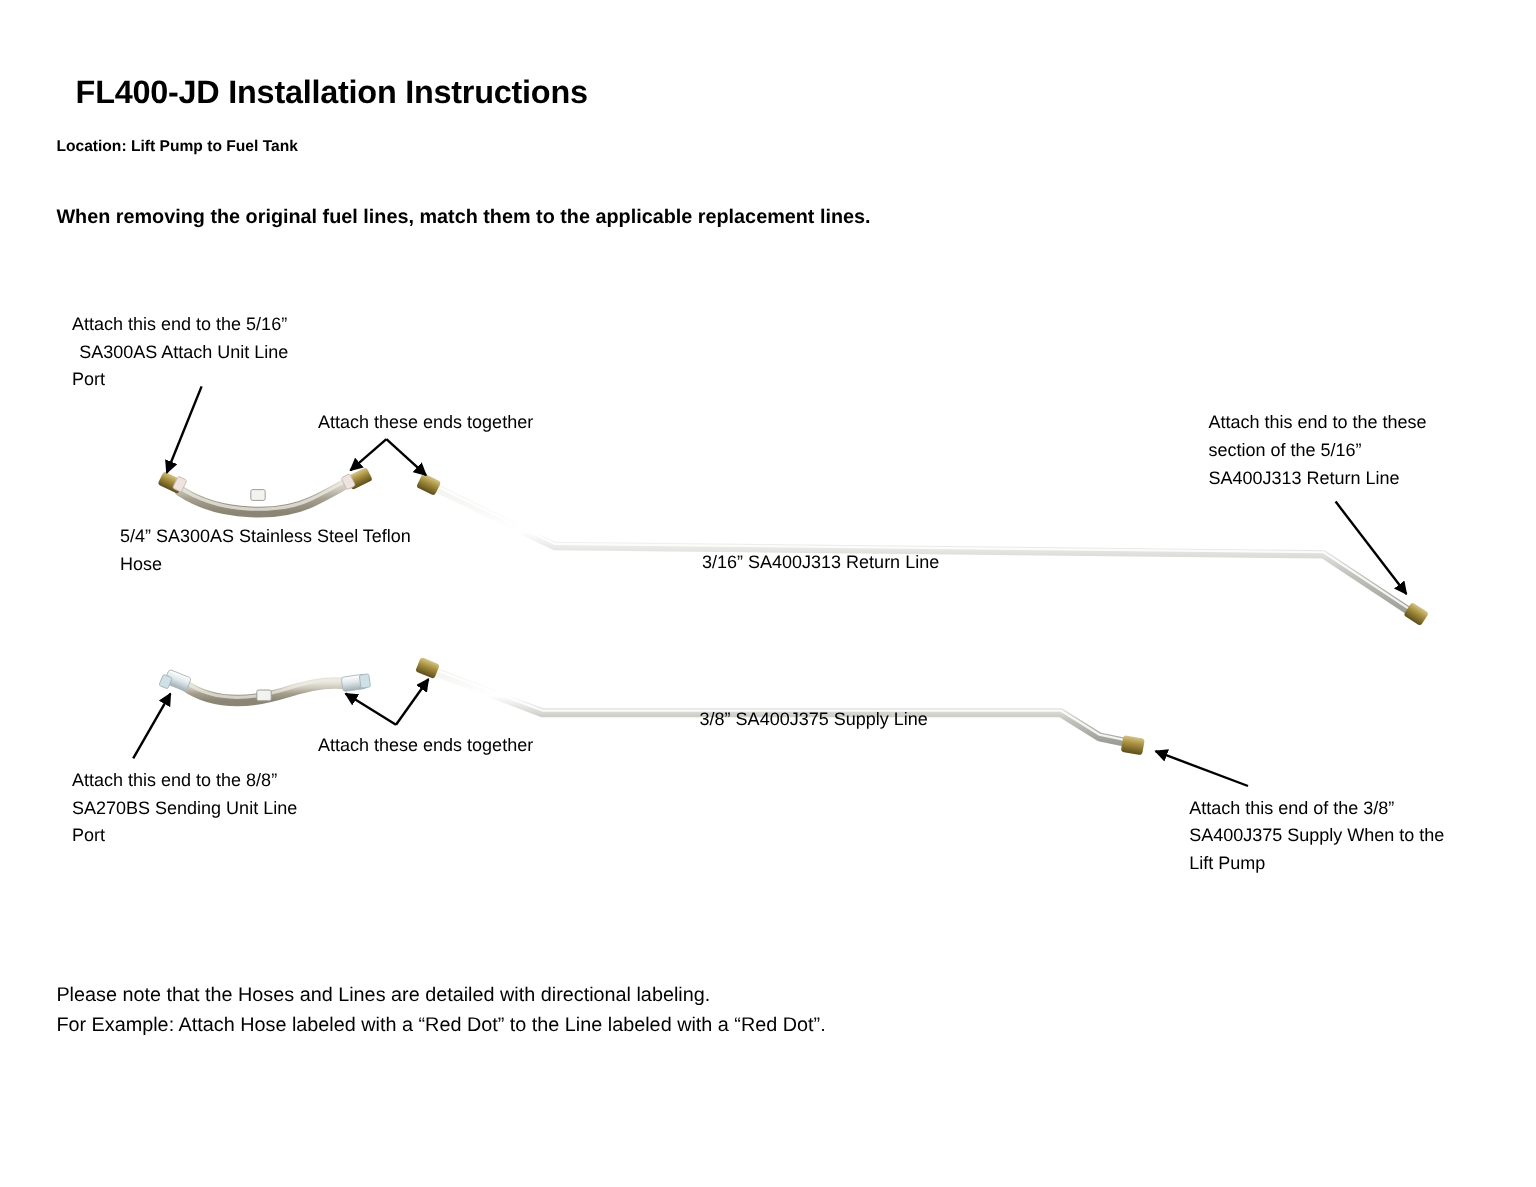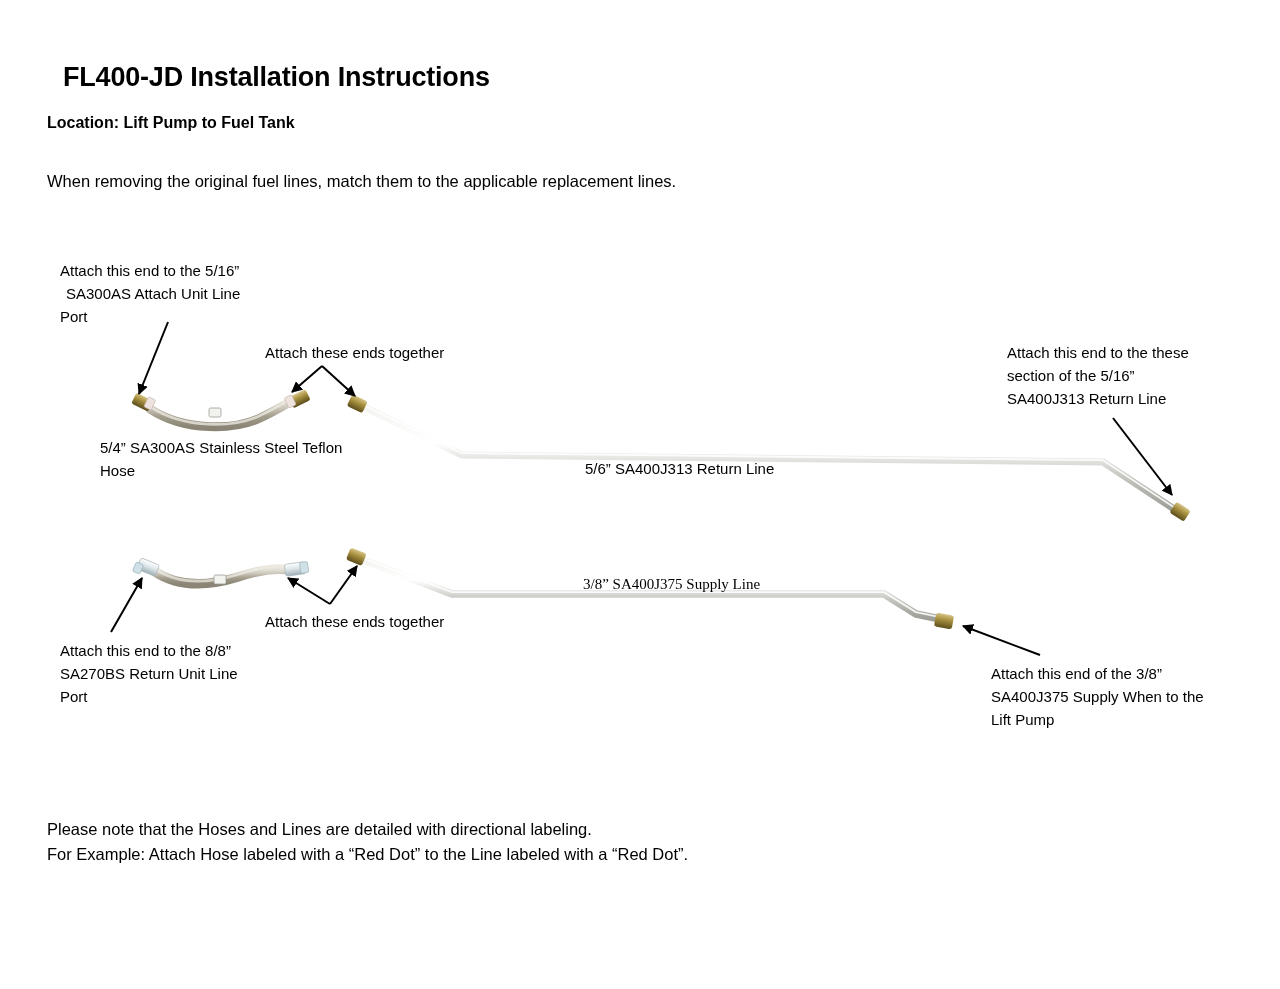--- a/index.html
+++ b/index.html
@@ -27,30 +27,30 @@
     top: 62px;
     font-size: 27px;
     font-weight: bold;
     letter-spacing: -0.2px;
     white-space: nowrap;
   }
   .subtitle {
     position: absolute;
     left: 47px;
     top: 114px;
-    font-size: 16px;
+    font-size: 13px;
     font-weight: bold;
     white-space: nowrap;
   }
   .lead {
     position: absolute;
     left: 47px;
     top: 172px;
     font-size: 16.5px;
-    font-weight: normal;
+    font-weight: bold;
     white-space: nowrap;
     text-align: center;
   }
   .note {
     position: absolute;
     font-size: 16.5px;
     white-space: nowrap;
   }
   .note-1 { left: 47px; top: 820px; }
   .note-2 { left: 47px; top: 845px; }
@@ -72,21 +72,21 @@
   .c-top-left   { left: 60px;  top: 259px; }
   .c-top-mid    { left: 265px; top: 341px; }
   .c-top-right  { left: 1007px; top: 341px; }
   .c-bot-left   { left: 60px;  top: 639px; }
   .c-bot-mid    { left: 265px; top: 610px; }
   .c-bot-right  { left: 991px; top: 662px; }
 
   .l-hose-top   { left: 100px; top: 436px; }
   .l-line-top   { left: 585px; top: 457px; }
   .l-hose-bot   { left: 100px; top: 509px; }
-  .l-line-bot   { left: 583px; top: 573px; font-family: Liberation Serif, serif; }
+  .l-line-bot   { left: 583px; top: 588px; }
 
   .callout .ln, .label .ln { display: block; }
   .indent { padding-left: 6px; }
 
   svg.art {
     position: absolute;
     left: 0;
     top: 0;
     width: 1280px;
     height: 989px;
@@ -207,41 +207,41 @@
   </div>
 
   <div class="callout c-top-right">
     <span class="ln">Attach this end to the these</span>
     <span class="ln">section of the 5/16”</span>
     <span class="ln">SA400J313 Return Line</span>
   </div>
 
   <div class="callout c-bot-left">
     <span class="ln">Attach this end to the 8/8”</span>
-    <span class="ln">SA270BS Return Unit Line</span>
+    <span class="ln">SA270BS Sending Unit Line</span>
     <span class="ln">Port</span>
   </div>
 
   <div class="callout c-bot-mid">
     <span class="ln">Attach these ends together</span>
   </div>
 
   <div class="callout c-bot-right">
     <span class="ln">Attach this end of the 3/8”</span>
     <span class="ln">SA400J375 Supply When to the</span>
     <span class="ln">Lift Pump</span>
   </div>
 
   <div class="label l-hose-top">
     <span class="ln">5/4” SA300AS Stainless Steel Teflon</span>
     <span class="ln">Hose</span>
   </div>
 
   <div class="label l-line-top">
-    <span class="ln">5/6” SA400J313 Return Line</span>
+    <span class="ln">3/16” SA400J313 Return Line</span>
   </div>
 
 
   <div class="label l-line-bot">
     <span class="ln">3/8” SA400J375 Supply Line</span>
   </div>
 
   <div class="note note-1">Please note that the Hoses and Lines are detailed with directional labeling.</div>
   <div class="note note-2">For Example: Attach Hose labeled with a “Red Dot” to the Line labeled with a “Red Dot”.</div>
 

